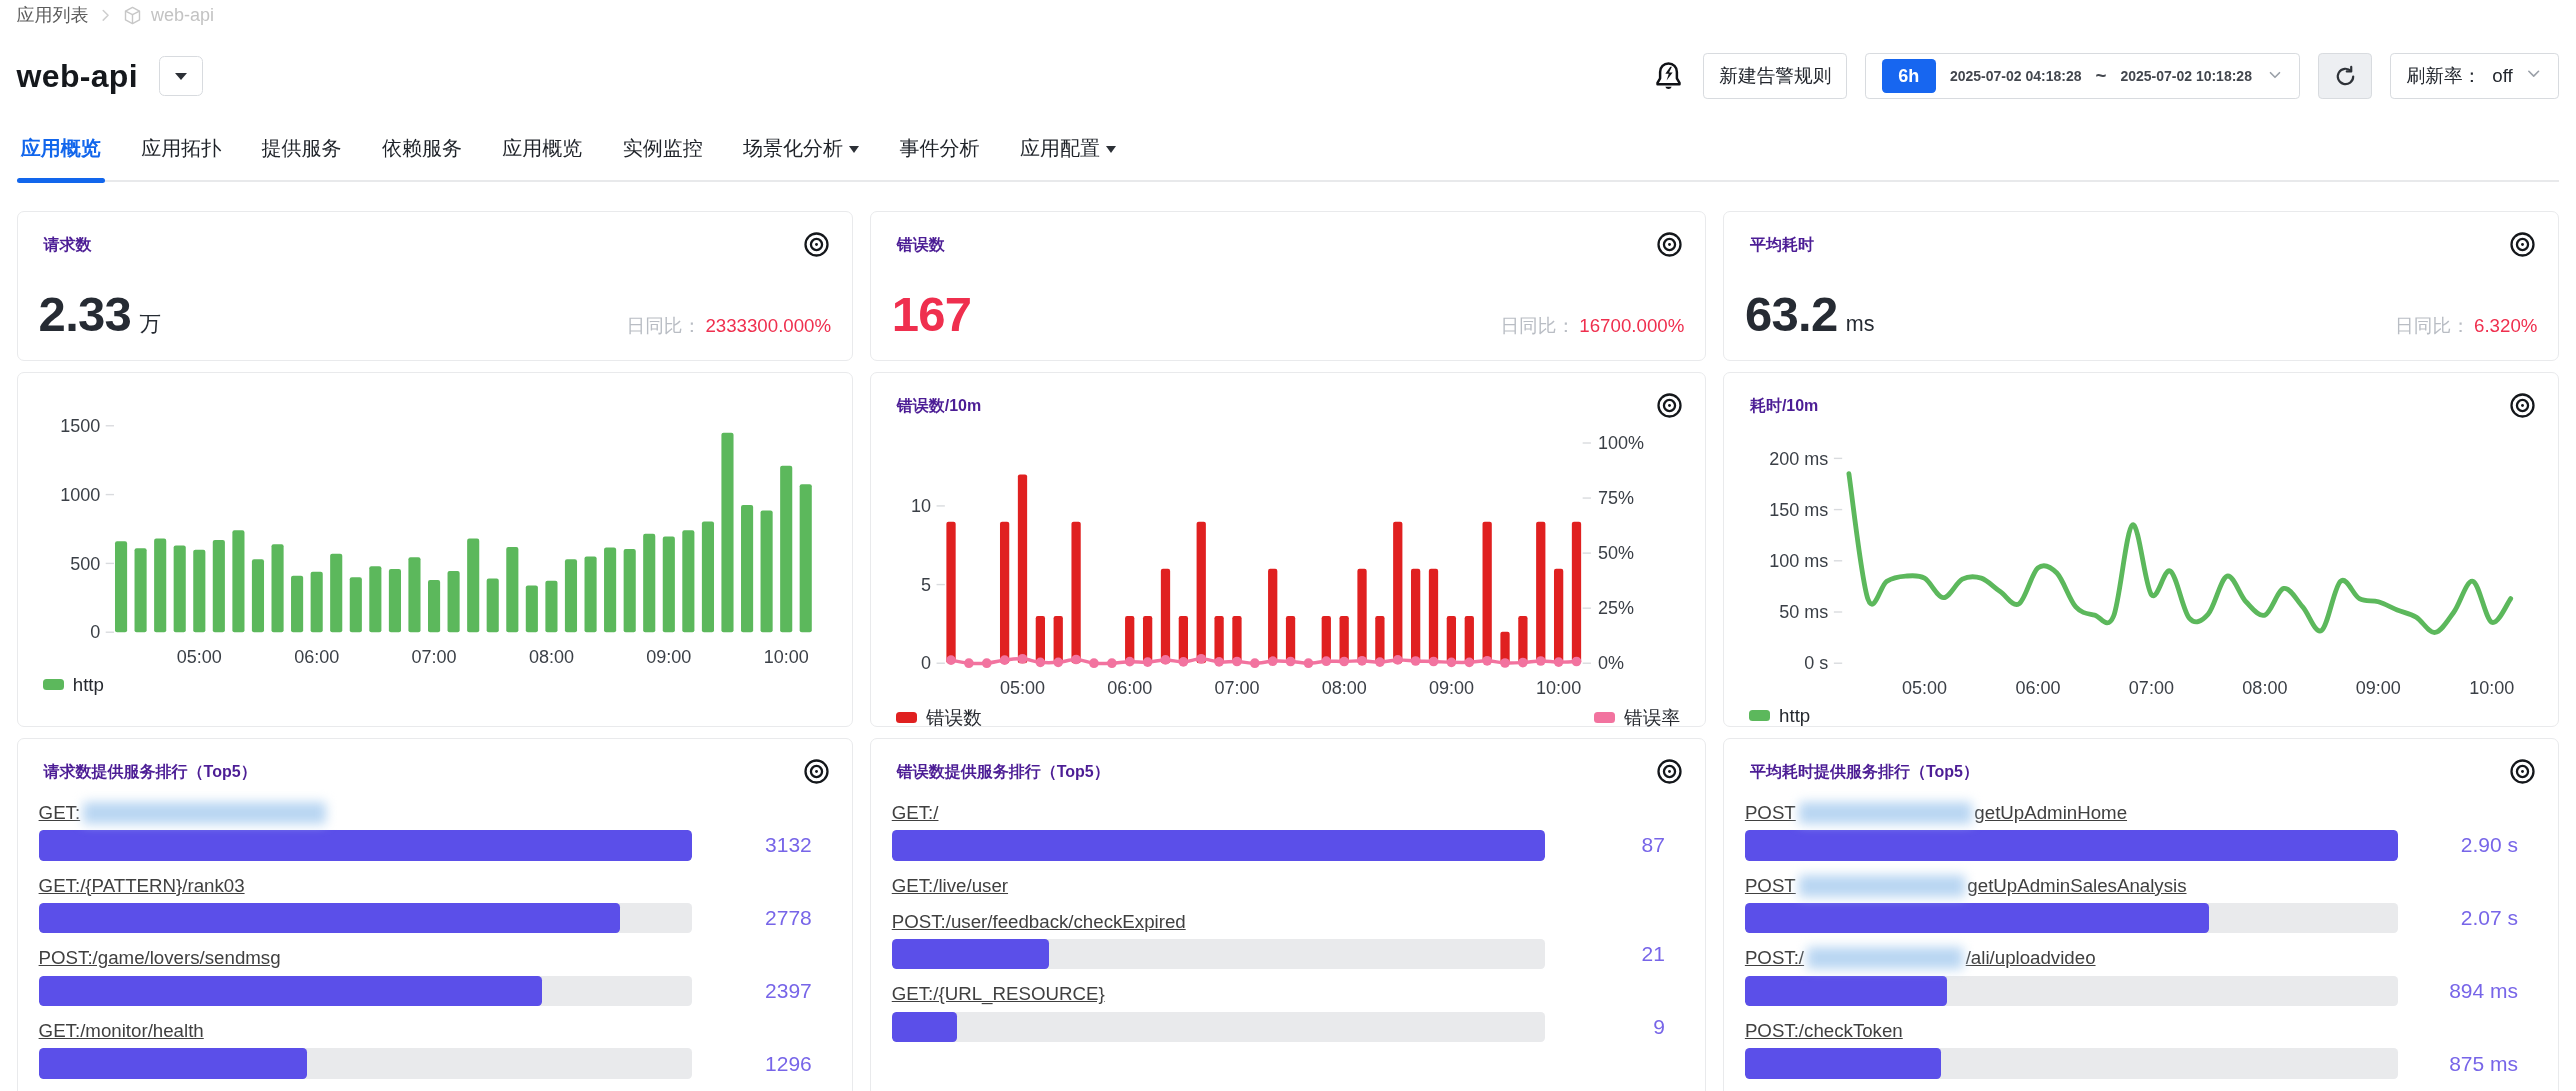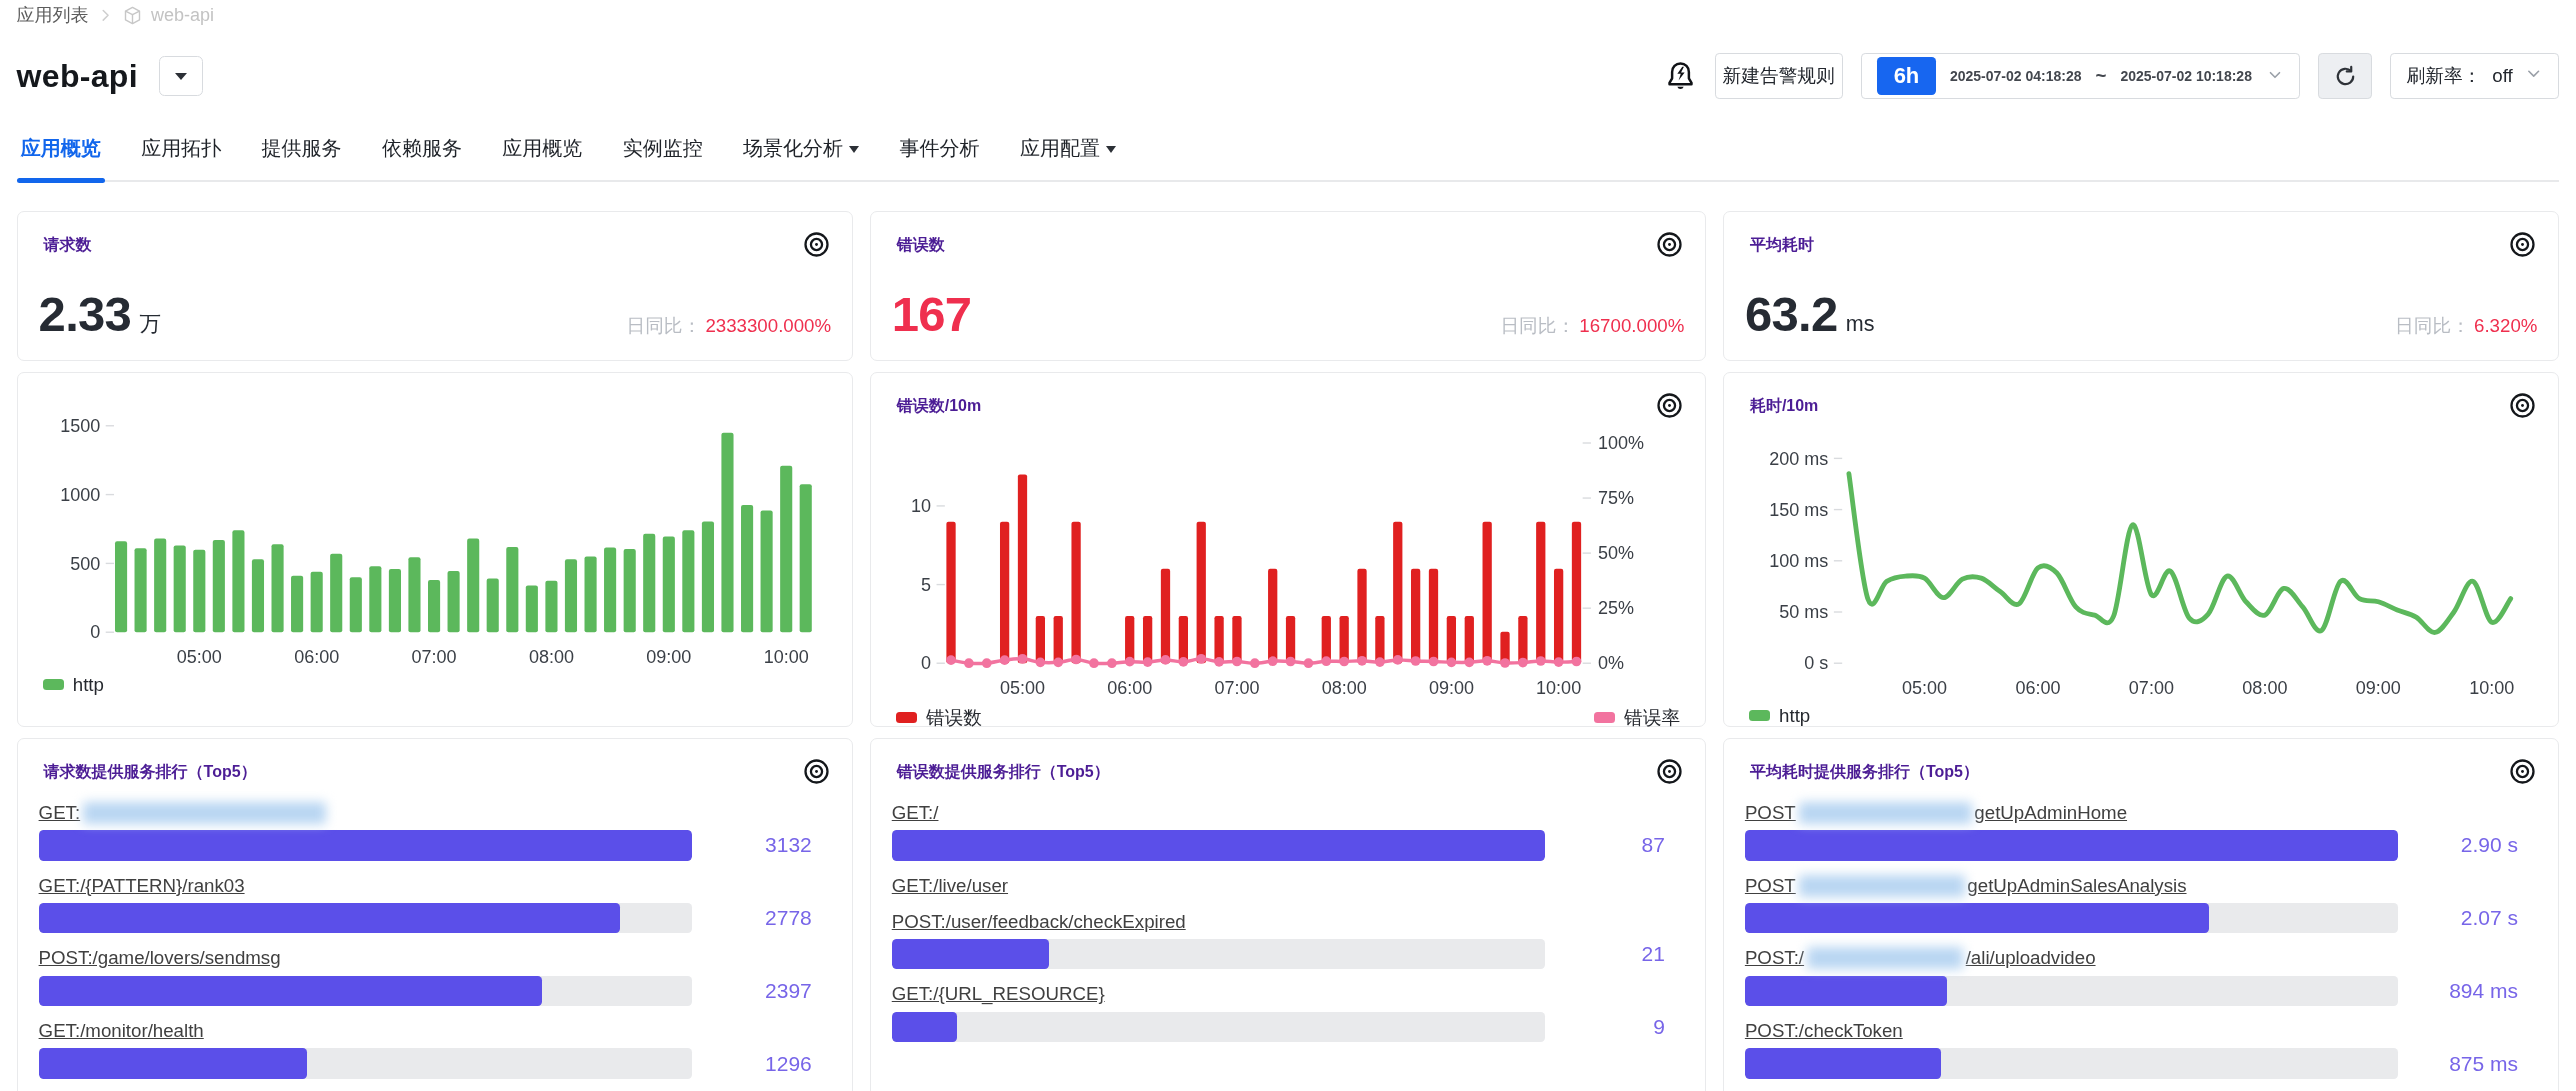--- a/index.html
+++ b/index.html
@@ -13,23 +13,23 @@
   
   .breadcrumb { display:flex; align-items:center; gap:8.3px; padding-top:3px; font-size:18px; color:#5c5c5c; }
   .bc-sep svg, .bc-cube svg { display:block; }
   .bc-current { color:#c3c3c3; }
   .title-row { display:flex; align-items:center; margin-top:26px; }
   .page-title { margin:0; font-size:32px; font-weight:700; color:#15181c; letter-spacing:0.3px; }
   .title-dd { width:44px; height:40px; margin-left:21px; background:#fff; border:1.4px solid #d8dbdf; border-radius:5.5px; display:grid; place-items:center; cursor:pointer; }
   .caret { width:0; height:0; border:6.2px solid transparent; border-top:7.6px solid #2c3036; margin-top:6.2px; }
   .header-actions { margin-left:auto; display:flex; align-items:center; gap:18px; }
   .icon-btn { background:none; border:none; padding:0; cursor:pointer; display:grid; place-items:center; }
-  .btn-plain { height:46px; padding:0 7px; font-size:18.7px; color:#23272e; background:#fff; border:1.4px solid #d8dbdf; border-radius:4.2px; cursor:pointer; }
+  .btn-plain { height:46px; padding:0 15px; font-size:18.7px; color:#23272e; background:#fff; border:1.4px solid #d8dbdf; border-radius:4.2px; cursor:pointer; }
   .time-picker { height:46px; border:1.4px solid #d8dbdf; border-radius:4.2px; display:flex; align-items:center; gap:14px; padding:0 15.3px; cursor:pointer; }
-  .time-badge { background:#1766f0; color:#fff; font-size:22px; font-weight:700; padding:6.2px 16.6px; border-radius:4.2px; }
+  .time-badge { background:#1766f0; color:#fff; font-size:18px; font-weight:700; padding:6.2px 16.6px; border-radius:4.2px; }
   .time-text { font-size:14px; font-weight:700; color:#43474e; }
   .time-tilde { font-size:18.7px; font-weight:700; color:#43474e; }
   .refresh-btn { width:54px; height:46px; background:#edeff2; border:1.4px solid #d8dbdf; border-radius:4.2px; cursor:pointer; display:grid; place-items:center; }
   .rate-select { height:46px; border:1.4px solid #d8dbdf; border-radius:4.2px; display:flex; align-items:center; gap:11px; padding:0 15.3px; font-size:18.7px; color:#23272e; cursor:pointer; }
 
   
   .tabs { margin-top:36px; display:flex; gap:32px; border-bottom:2.8px solid #e8e9eb; }
   .tab { position:relative; background:none; border:none; font-family:inherit; font-size:20px; color:#1f2329; padding:0 4.2px 18px; display:flex; align-items:center; gap:6.2px; cursor:pointer; }
   .tab.active { color:#1266ec; font-weight:700; }
   .tab.active::after { content:""; position:absolute; left:0; right:0; bottom:-2.8px; height:4.9px; border-radius:2.8px; background:#1266ec; }

